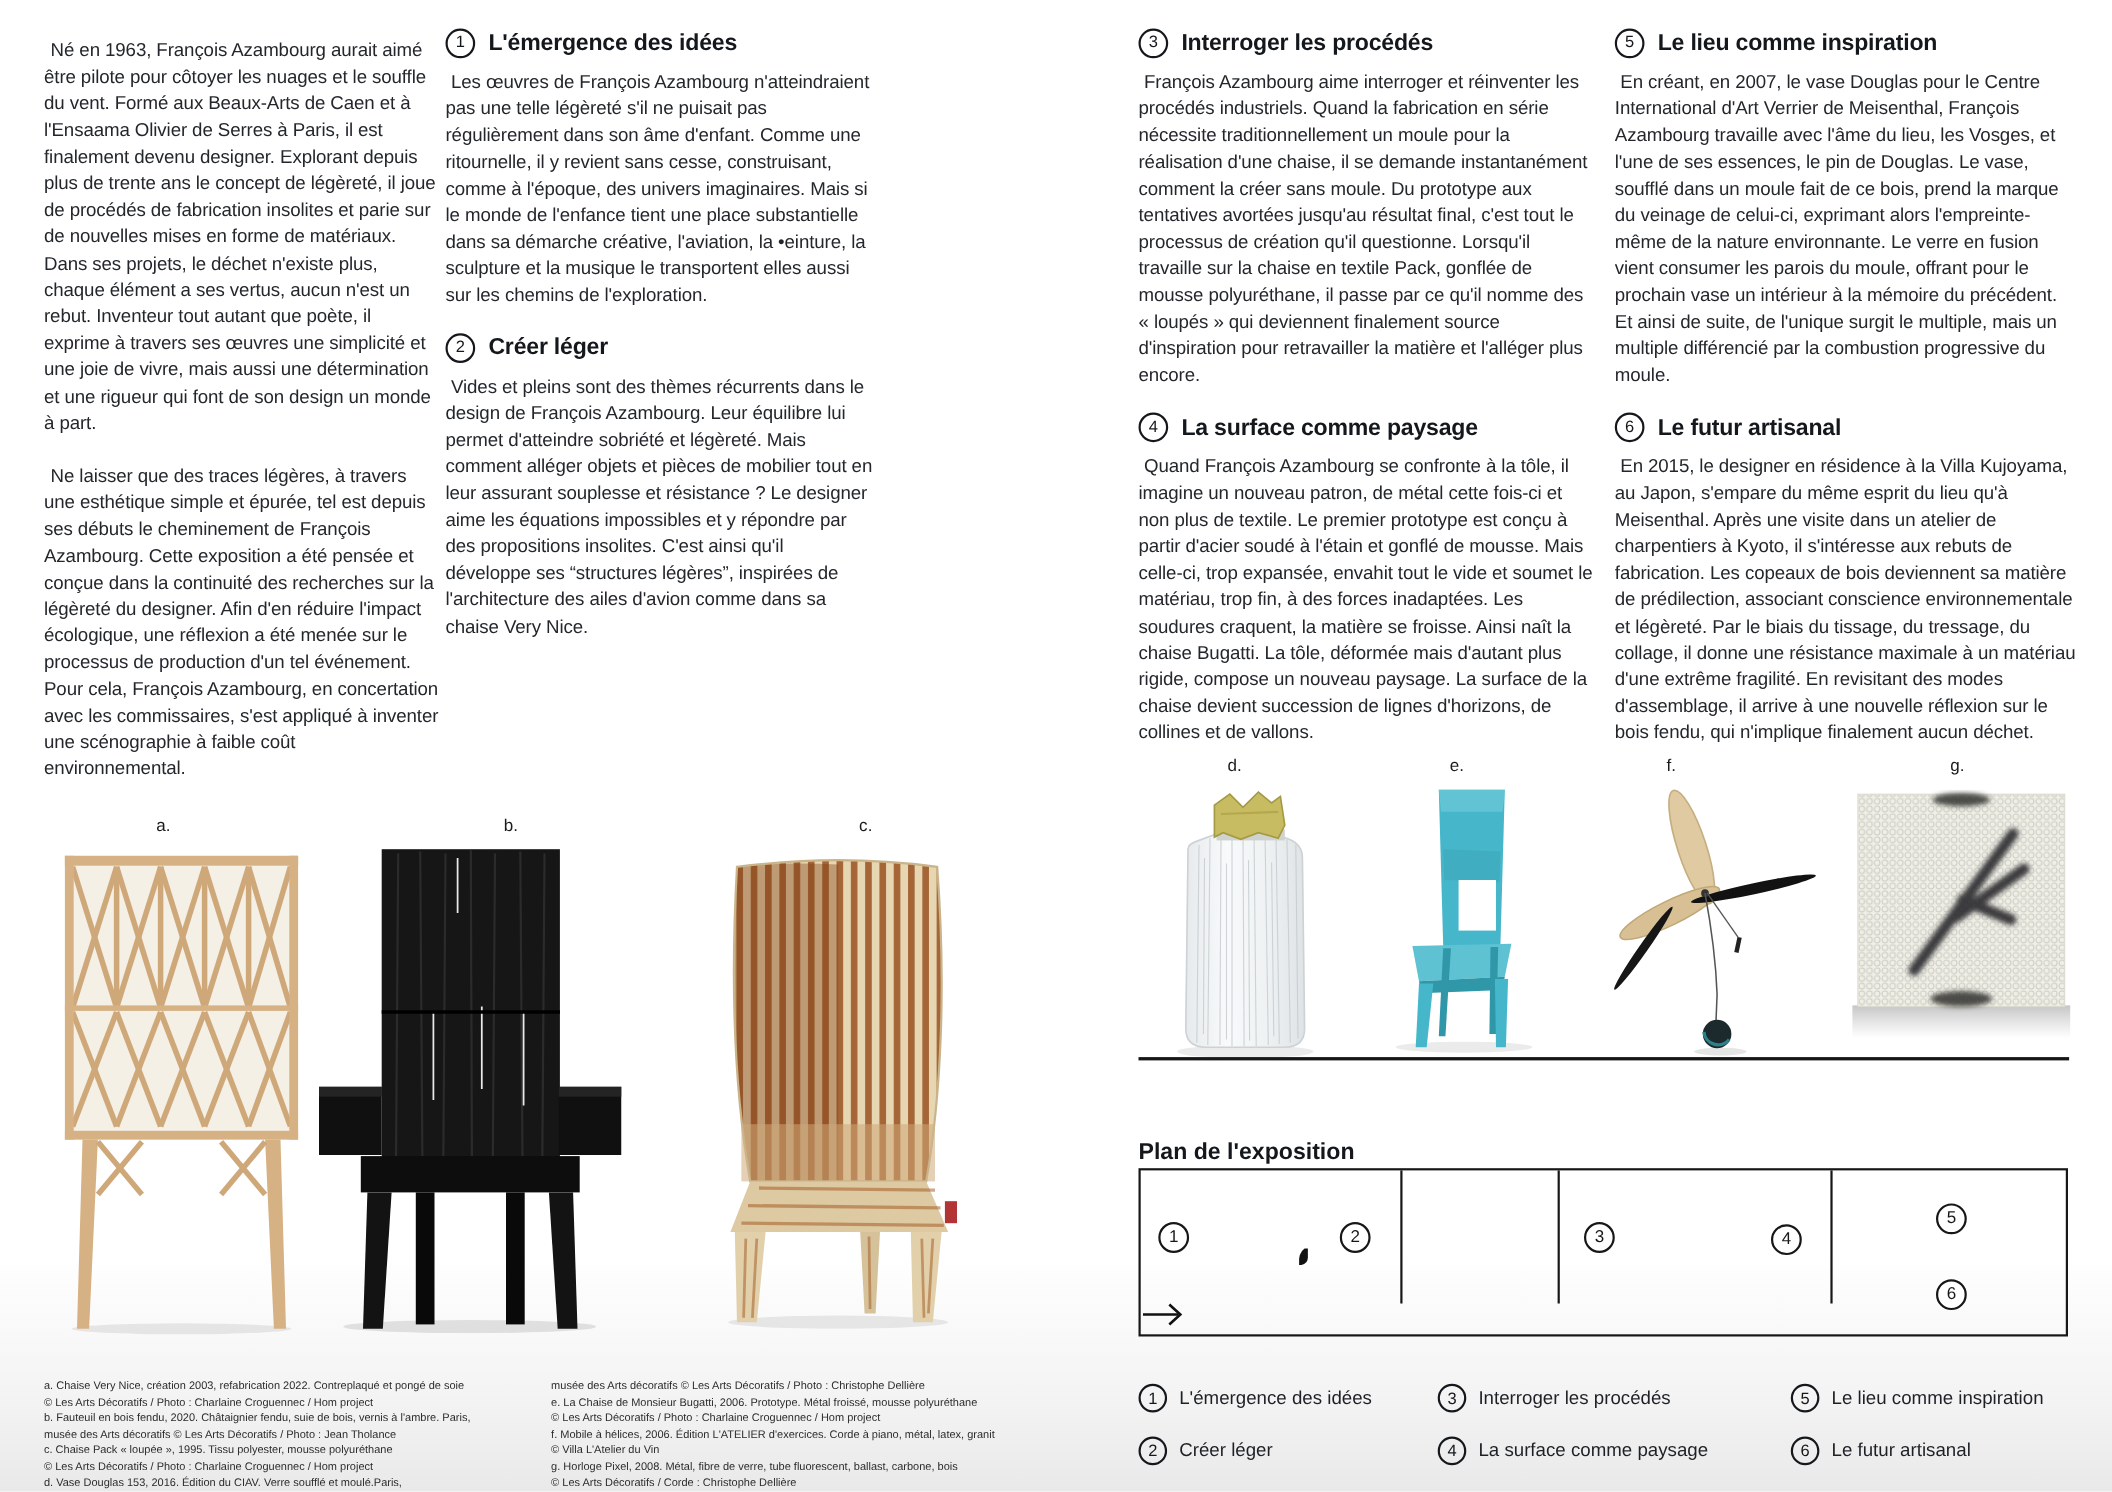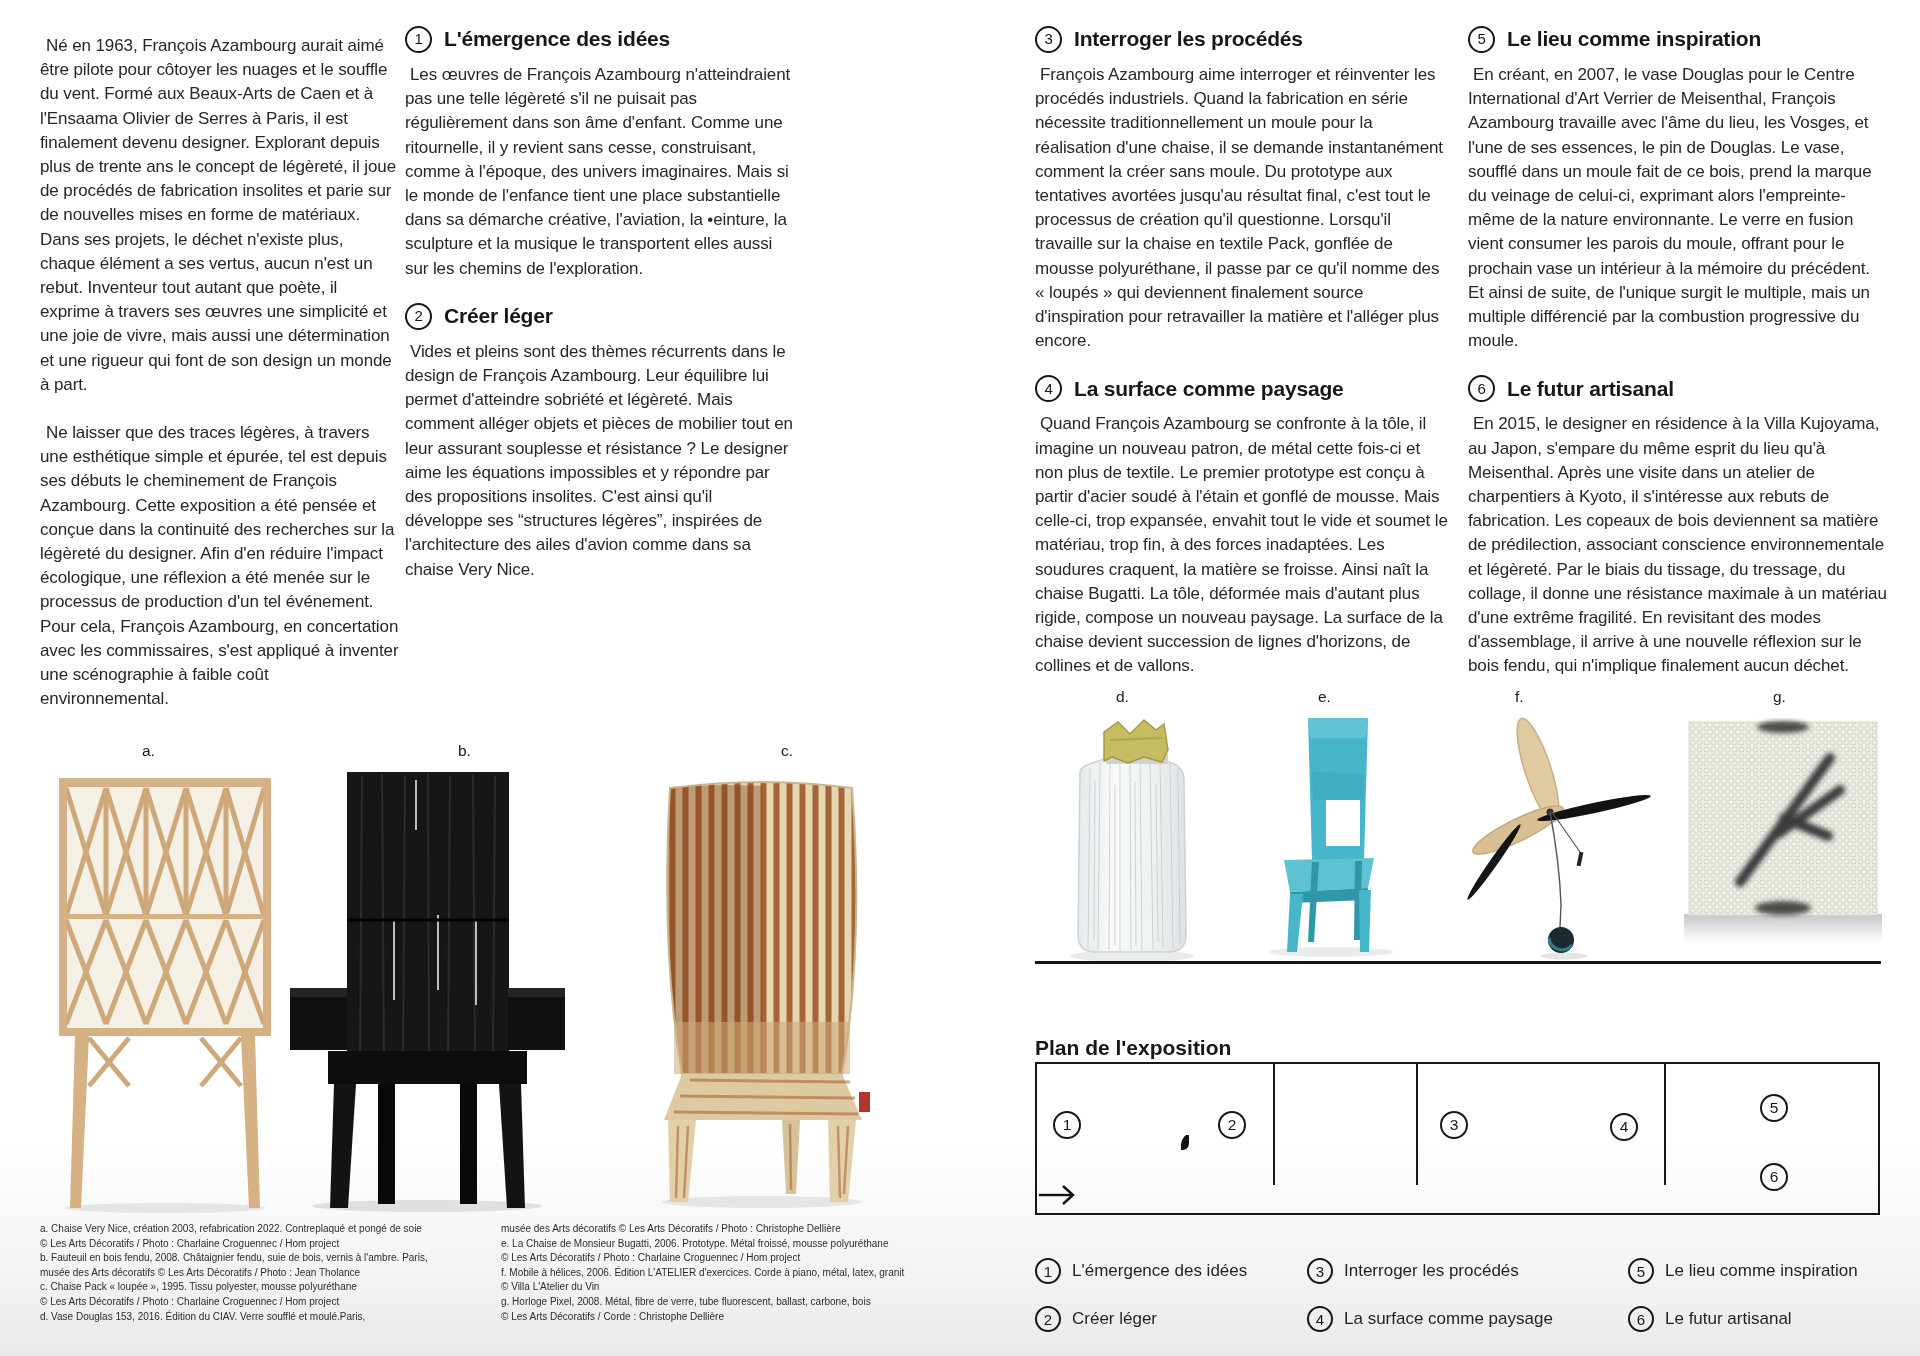--- a/index.html
+++ b/index.html
@@ -24,21 +24,21 @@
     font-size:15px;font-weight:500;color:#14181c;flex:none;
   }
   .sec-title{font-size:21px;font-weight:700;color:#14181c;letter-spacing:-0.2px;}
   .sec-body{margin:0;text-indent:5px;}
   
   .figures-left{left:40px;top:742px;width:880px;height:476px;}
   .figures-right{left:1030px;top:688px;width:862px;height:278px;}
   .fig-label{position:absolute;top:0;font-size:15.5px;color:#1a1a1a;}
   .figsvg{position:absolute;}
   
-  .caps{font-size:10px;line-height:14.6px;color:#2c2c2c;}
+  .caps{font-size:10px;line-height:14.6px;color:#2c2c2c;margin-top:32px;}
   .caps-a{left:40px;top:1222px;width:455px;}
   .caps-b{left:501px;top:1222px;width:420px;}
   
   .divider{left:1035px;top:961px;width:846px;height:3px;background:#161616;}
   .plan-title{left:1035px;top:1001px;font-size:21px;font-weight:700;color:#14181c;margin-top:35px;}
   .plan-box{
     left:1035px;top:1062px;width:845px;height:153px;box-sizing:border-box;
     border:2.5px solid #171717;background:transparent;
   }
   .plan-div{position:absolute;top:0;width:2.2px;height:121px;background:#171717;}
@@ -320,21 +320,21 @@
         <line x1="96" y1="116" x2="158" y2="72"></line>
         <line x1="102" y1="100" x2="146" y2="118"></line>
       </g>
     </g>
   </svg>
 </div>
 
 <div class="abs caps caps-a">
   <div class="cap-line">a. Chaise Very Nice, création 2003, refabrication 2022. Contreplaqué et pongé de soie</div>
   <div class="cap-line">© Les Arts Décoratifs / Photo : Charlaine Croguennec / Hom project</div>
-  <div class="cap-line">b. Fauteuil en bois fendu, 2008. Châtaignier fendu, suie de bois, vernis à l'ambre. Paris,</div>
+  <div class="cap-line">b. Fauteuil en bois fendu, 2020. Châtaignier fendu, suie de bois, vernis à l'ambre. Paris,</div>
   <div class="cap-line">musée des Arts décoratifs © Les Arts Décoratifs / Photo : Jean Tholance</div>
   <div class="cap-line">c. Chaise Pack « loupée », 1995. Tissu polyester, mousse polyuréthane</div>
   <div class="cap-line">© Les Arts Décoratifs / Photo : Charlaine Croguennec / Hom project</div>
   <div class="cap-line">d. Vase Douglas 153, 2016. Édition du CIAV. Verre soufflé et moulé.Paris,</div>
 </div>
 <div class="abs caps caps-b">
   <div class="cap-line">musée des Arts décoratifs © Les Arts Décoratifs / Photo : Christophe Dellière</div>
   <div class="cap-line">e. La Chaise de Monsieur Bugatti, 2006. Prototype. Métal froissé, mousse polyuréthane</div>
   <div class="cap-line">© Les Arts Décoratifs / Photo : Charlaine Croguennec / Hom project</div>
   <div class="cap-line">f. Mobile à hélices, 2006. Édition L'ATELIER d'exercices. Corde à piano, métal, latex, granit</div>

